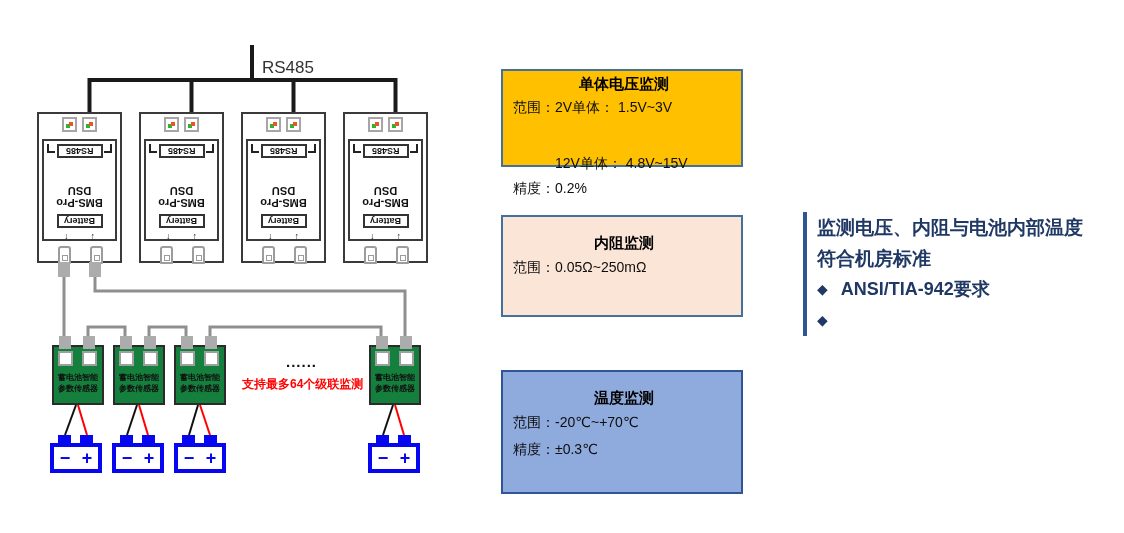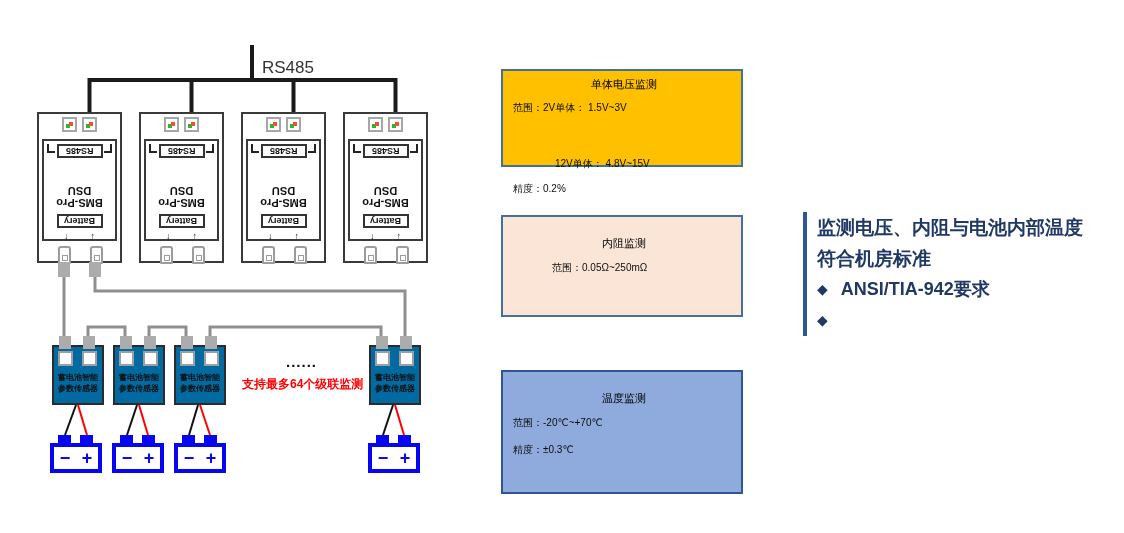--- a/index.html
+++ b/index.html
@@ -38,21 +38,21 @@
   .io-arrows{position:absolute;bottom:-2px;width:100%;display:flex;
     justify-content:center;gap:22px;font-size:9px;color:#222;line-height:10px;}
   .port{position:absolute;top:132px;width:13px;height:18px;background:#fff;
     border:2px solid #9c9c9c;box-sizing:border-box;border-radius:3px 3px 1px 1px;}
   .port-l{left:19px;} .port-r{left:51px;}
   .port-pin{position:absolute;left:50%;transform:translateX(-50%);bottom:1px;
     width:6px;height:6px;border:1.5px solid #9c9c9c;box-sizing:border-box;background:#fff;}
   .plug{position:absolute;width:12px;height:15px;background:#acacac;}
 
   
-  .sensor{position:absolute;top:345px;width:52px;height:60px;background:#0369a1;
+  .sensor{position:absolute;top:345px;width:52px;height:60px;background:#15803d;
     border:2px solid #2b2b2b;box-sizing:border-box;}
   .splug{position:absolute;top:-11px;width:12px;height:13px;background:#acacac;}
   .splug-l{left:5px;} .splug-r{left:29px;}
   .ssq{position:absolute;top:4px;width:15px;height:15px;background:#fff;
     border:2px solid #9e9e9e;box-sizing:border-box;}
   .ssq-l{left:4px;} .ssq-r{left:28px;}
   .slabel{position:absolute;top:25px;width:100%;text-align:center;
     font-size:8px;font-weight:bold;line-height:11px;color:#111;}
 
   
@@ -65,27 +65,27 @@
 
   
   .cascade-dots{position:absolute;left:286px;top:353px;font-size:15px;
     font-weight:bold;letter-spacing:1px;color:#111;}
   .cascade-note{position:absolute;left:242px;top:376px;font-size:12px;
     font-weight:bold;color:#ff0000;white-space:nowrap;}
 
   
   .card{position:absolute;left:501px;width:242px;box-sizing:border-box;
     border:2px solid #41719c;padding:2px 6px 0 10px;color:#0d0d0d;}
-  .card-title{font-size:11px;font-weight:normal;text-align:center;
+  .card-title{font-size:15px;font-weight:bold;text-align:center;
     line-height:22px;color:#000;}
-  .card-line{font-size:10px;line-height:25px;white-space:nowrap;}
+  .card-line{font-size:14px;line-height:25px;white-space:nowrap;}
   .card-line.indent{padding-left:42px;margin-top:31px;}
   .card-voltage{top:69px;height:98px;background:#ffc000;}
   .card-resistance{top:215px;height:102px;background:#fbe5d6;padding-top:15px;}
-  .card-resistance .card-line{line-height:27px;margin-left:39px;}
+  .card-resistance .card-line{line-height:27px;}
   .card-temp{top:370px;height:124px;background:#8faadc;padding-top:15px;border-color:#2f5597;}
   .card-temp .card-line{line-height:27px;}
 
   
   .standards{position:absolute;left:803px;top:212px;width:318px;
     border-left:4px solid #2f5597;padding-left:10px;color:#1f3864;}
   .std-heading{font-size:19px;font-weight:bold;line-height:31px;white-space:nowrap;}
   .std-bullet{display:flex;align-items:center;gap:13px;font-size:18px;
     font-weight:bold;line-height:31px;white-space:nowrap;}
   .diamond{font-size:14px;line-height:31px;}

